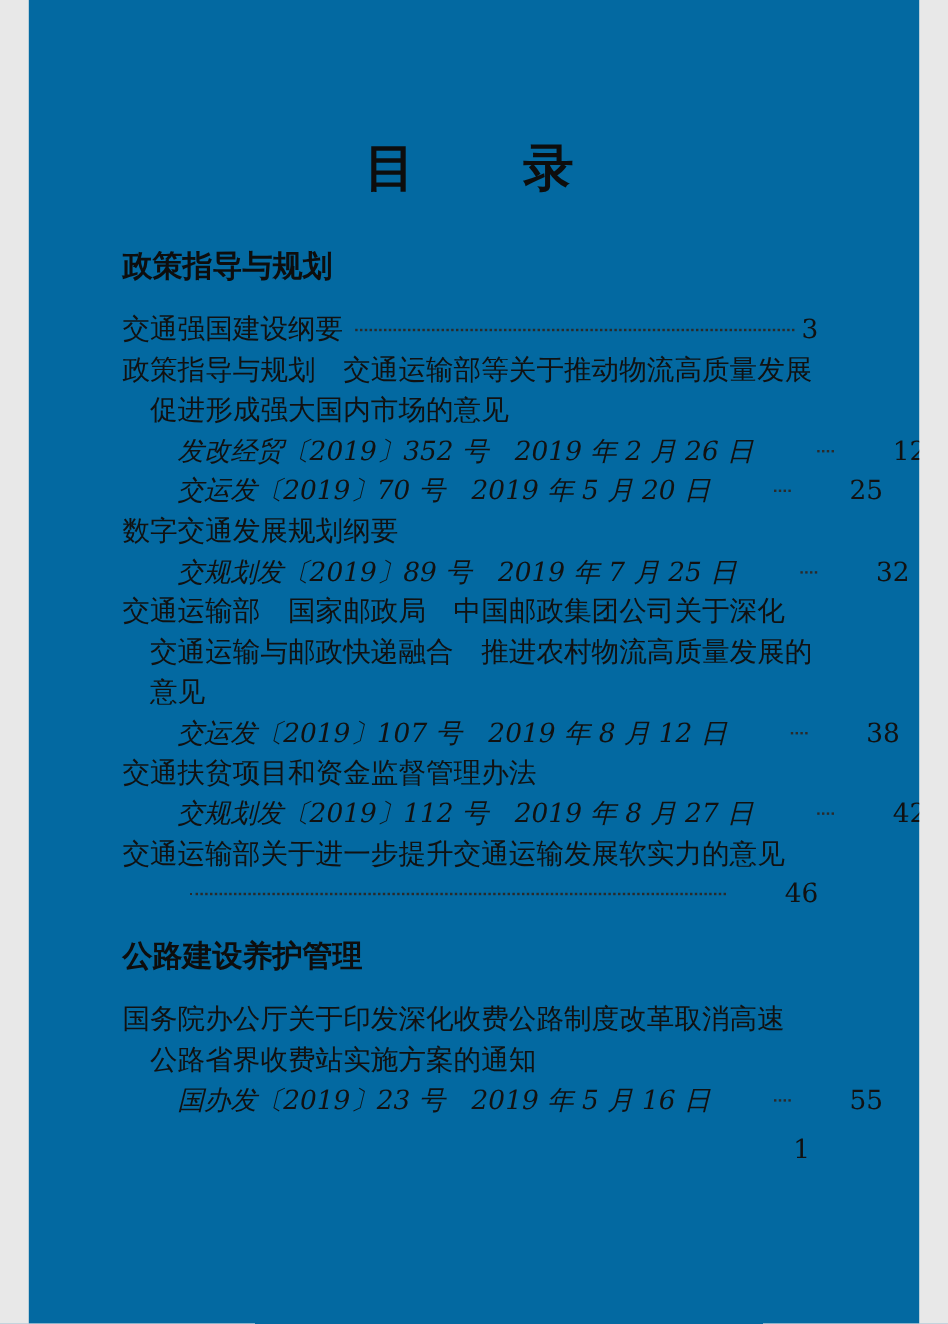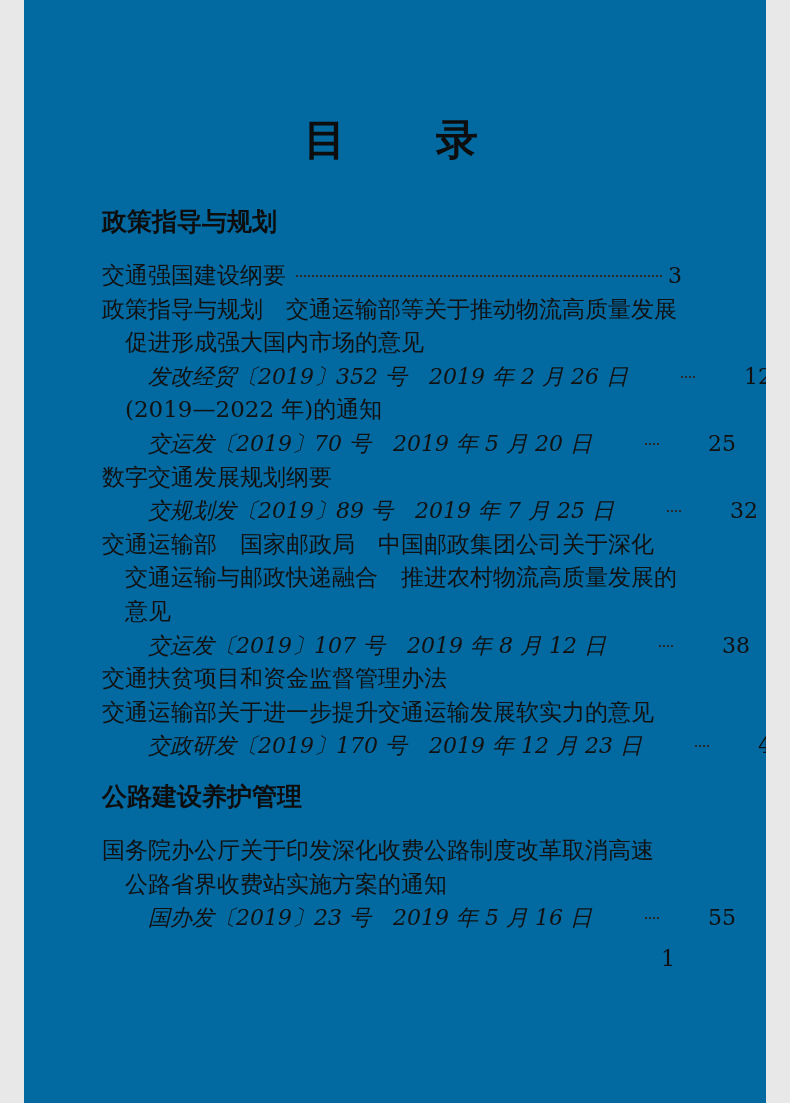--- a/index.html
+++ b/index.html
@@ -94,23 +94,20 @@
       <span class="txt">促进形成强大国内市场的意见</span>
     </div>
 
     <div class="line t2">
       <span class="txt">发改经贸〔2019〕352 号　2019 年 2 月 26 日</span>
       <span class="leader"></span>
       <span class="pg">12</span>
     </div>
 
 
-    <div class="line t1">
-      <span class="txt">(2019—2022 年)的通知</span>
-    </div>
 
     <div class="line t2">
       <span class="txt">交运发〔2019〕70 号　2019 年 5 月 20 日</span>
       <span class="leader"></span>
       <span class="pg">25</span>
     </div>
 
     <div class="line t0">
       <span class="txt">数字交通发展规划纲要</span>
     </div>
@@ -136,27 +133,31 @@
     <div class="line t2">
       <span class="txt">交运发〔2019〕107 号　2019 年 8 月 12 日</span>
       <span class="leader"></span>
       <span class="pg">38</span>
     </div>
 
     <div class="line t0">
       <span class="txt">交通扶贫项目和资金监督管理办法</span>
     </div>
 
+    <div class="line t2">
+      <span class="txt">交规划发〔2019〕112 号　2019 年 8 月 27 日</span>
+      <span class="leader"></span>
+      <span class="pg">42</span>
+    </div>
 
     <div class="line t0">
       <span class="txt">交通运输部关于进一步提升交通运输发展软实力的意见</span>
     </div>
 
     <div class="line t2">
-      <span class="txt">交政研发〔2019〕170 号　2019 年 12 月 23 日</span>
       <span class="leader"></span>
       <span class="pg">46</span>
     </div>
 
   </div>
 
   <h2 class="section-heading second">公路建设养护管理</h2>
 
   <div class="toc">
 

